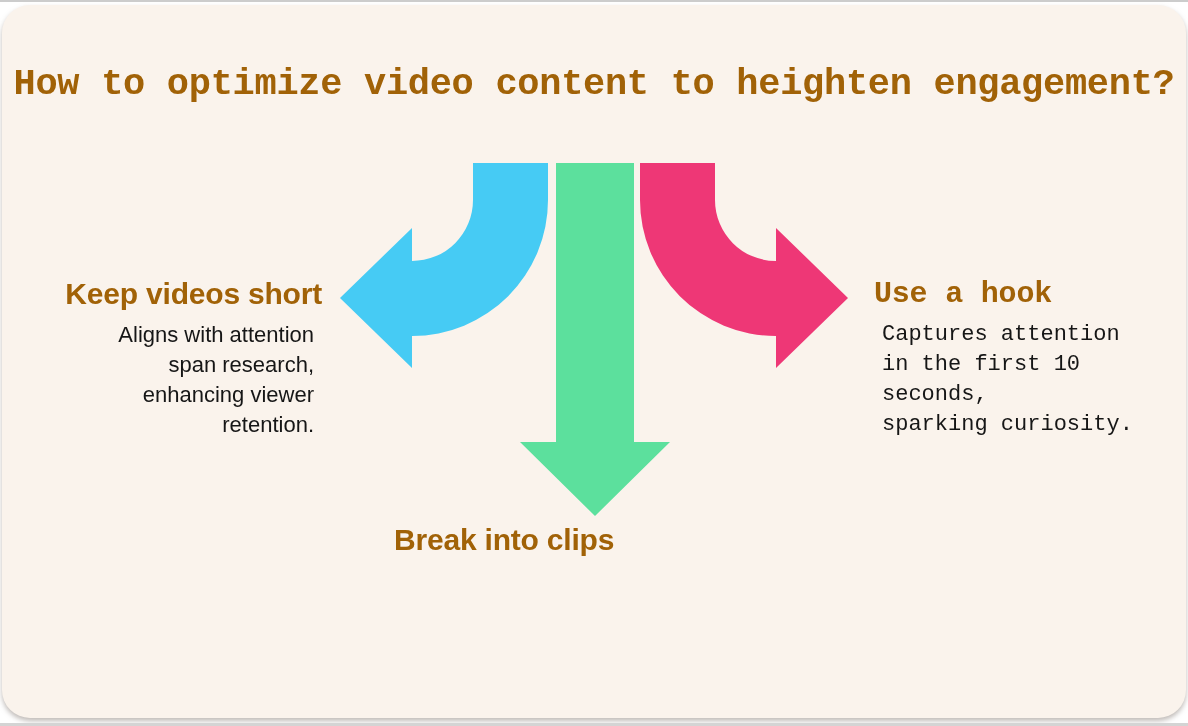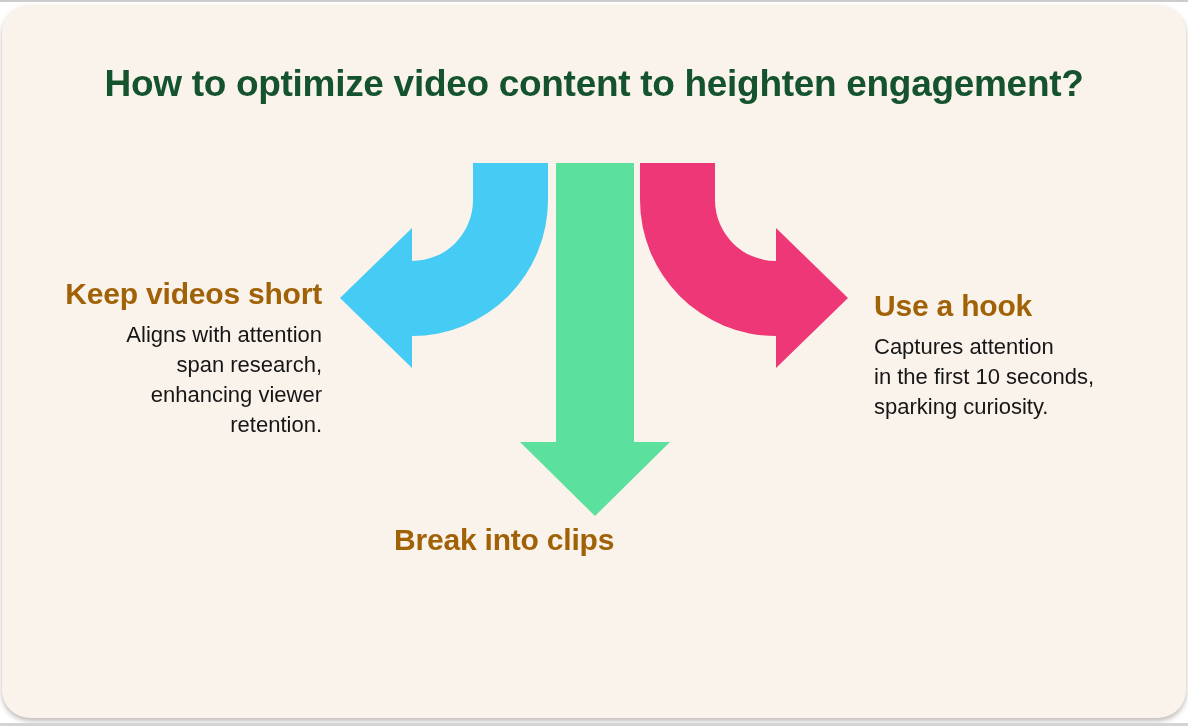--- a/index.html
+++ b/index.html
@@ -30,47 +30,48 @@
   }
   .title {
     position: absolute;
     left: 0; top: 62px; width: 100%;
     margin: 0;
     text-align: center;
     font-size: 37px;
     line-height: 44px;
     font-weight: 700;
     letter-spacing: -0.3px;
-    color: #14532d;
+    color: #a16207;
     white-space: nowrap;
+    font-family: Liberation Mono, monospace;
   }
   .arrows {
     position: absolute;
     left: 0; top: 0;
     width: 1188px; height: 726px;
     pointer-events: none;
   }
   .block { position: absolute; color: #161616; }
   .block h2 {
     margin: 0 0 8px 0;
     font-size: 30px;
     line-height: 36px;
     font-weight: 700;
     letter-spacing: -0.2px;
     color: #a16207;
   }
   .block p {
-    margin: 0;
+    margin: 8px;
     font-size: 22px;
     line-height: 30px;
     font-weight: 400;
     white-space: pre-line;
   }
   .block-left  { left: 40px;  top: 276px; width: 282px; text-align: right; }
-  .block-right { left: 874px; top: 288px; width: 290px; text-align: left; }
+  .block-right { left: 874px; top: 276px; width: 290px; text-align: left; font-family: Liberation Mono, monospace; }
   .block-bottom{ left: 394px; top: 522px; width: 400px; text-align: left; }
 </style>
 </head>
 <body>
 
 <div class="page">
   <div class="hairline-top"></div>
 
   <div class="card"></div>
 

